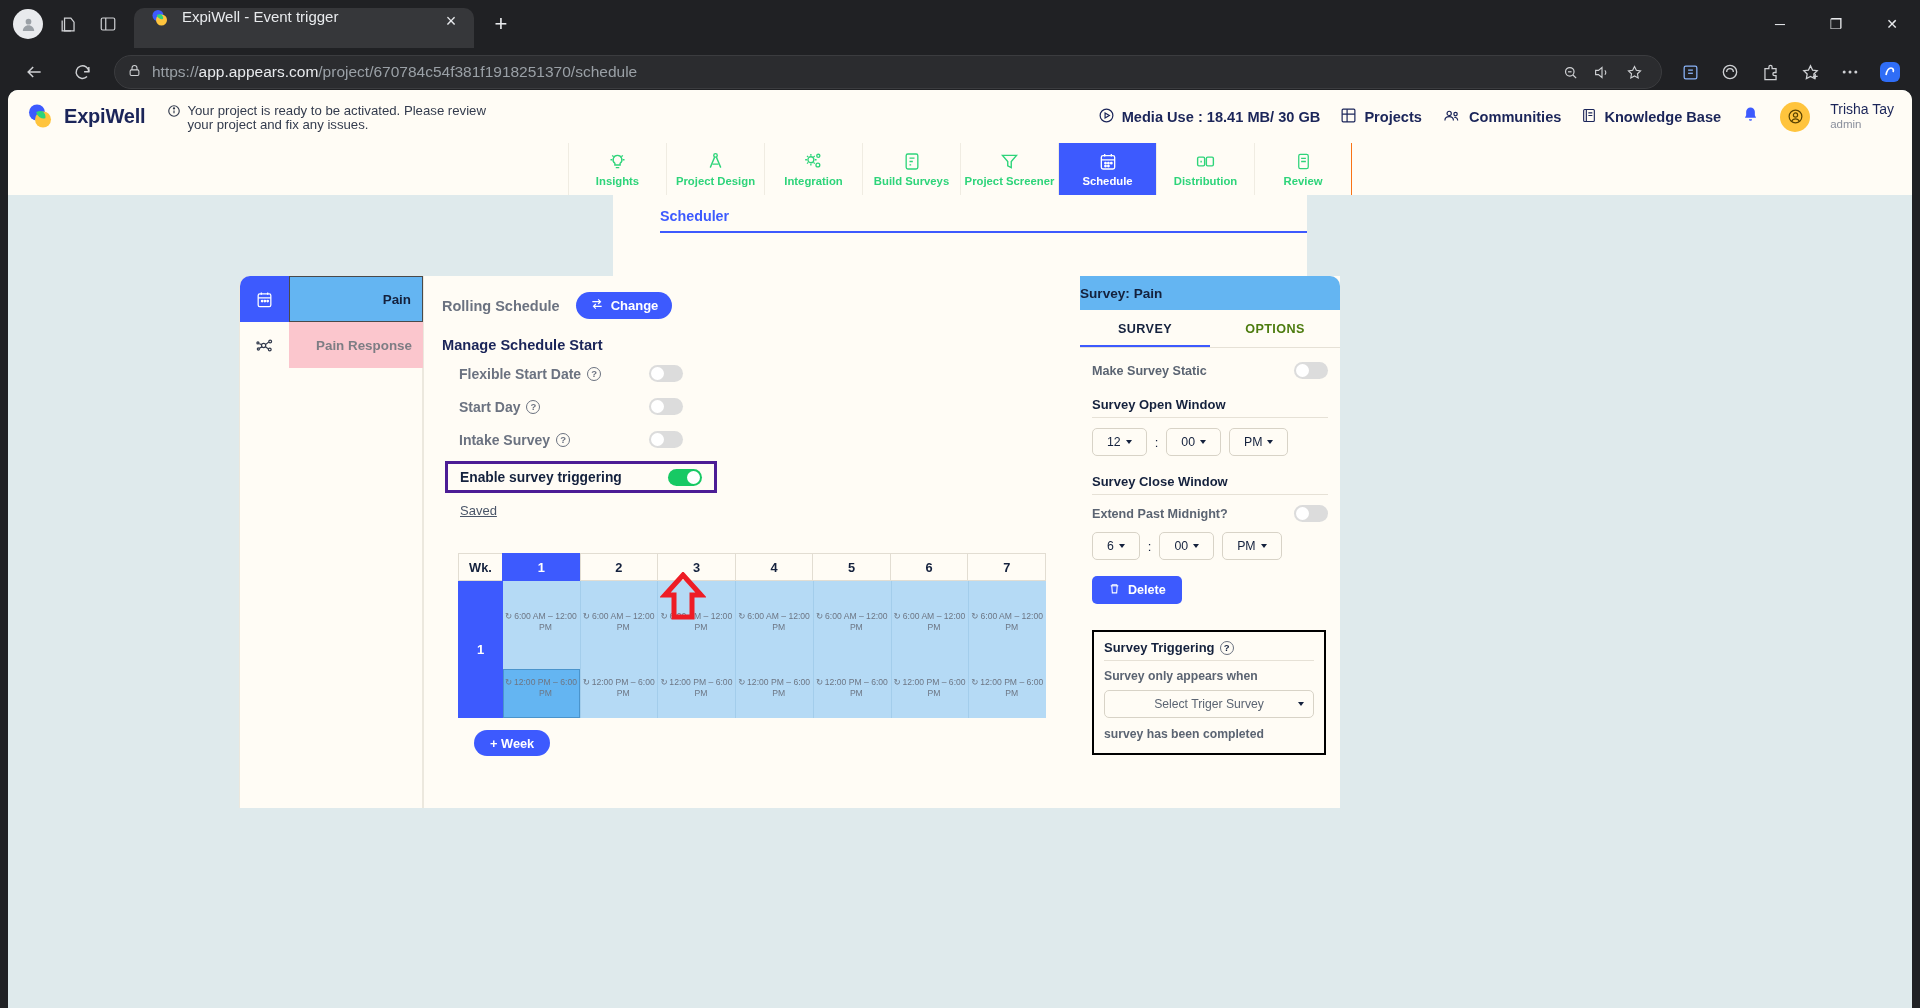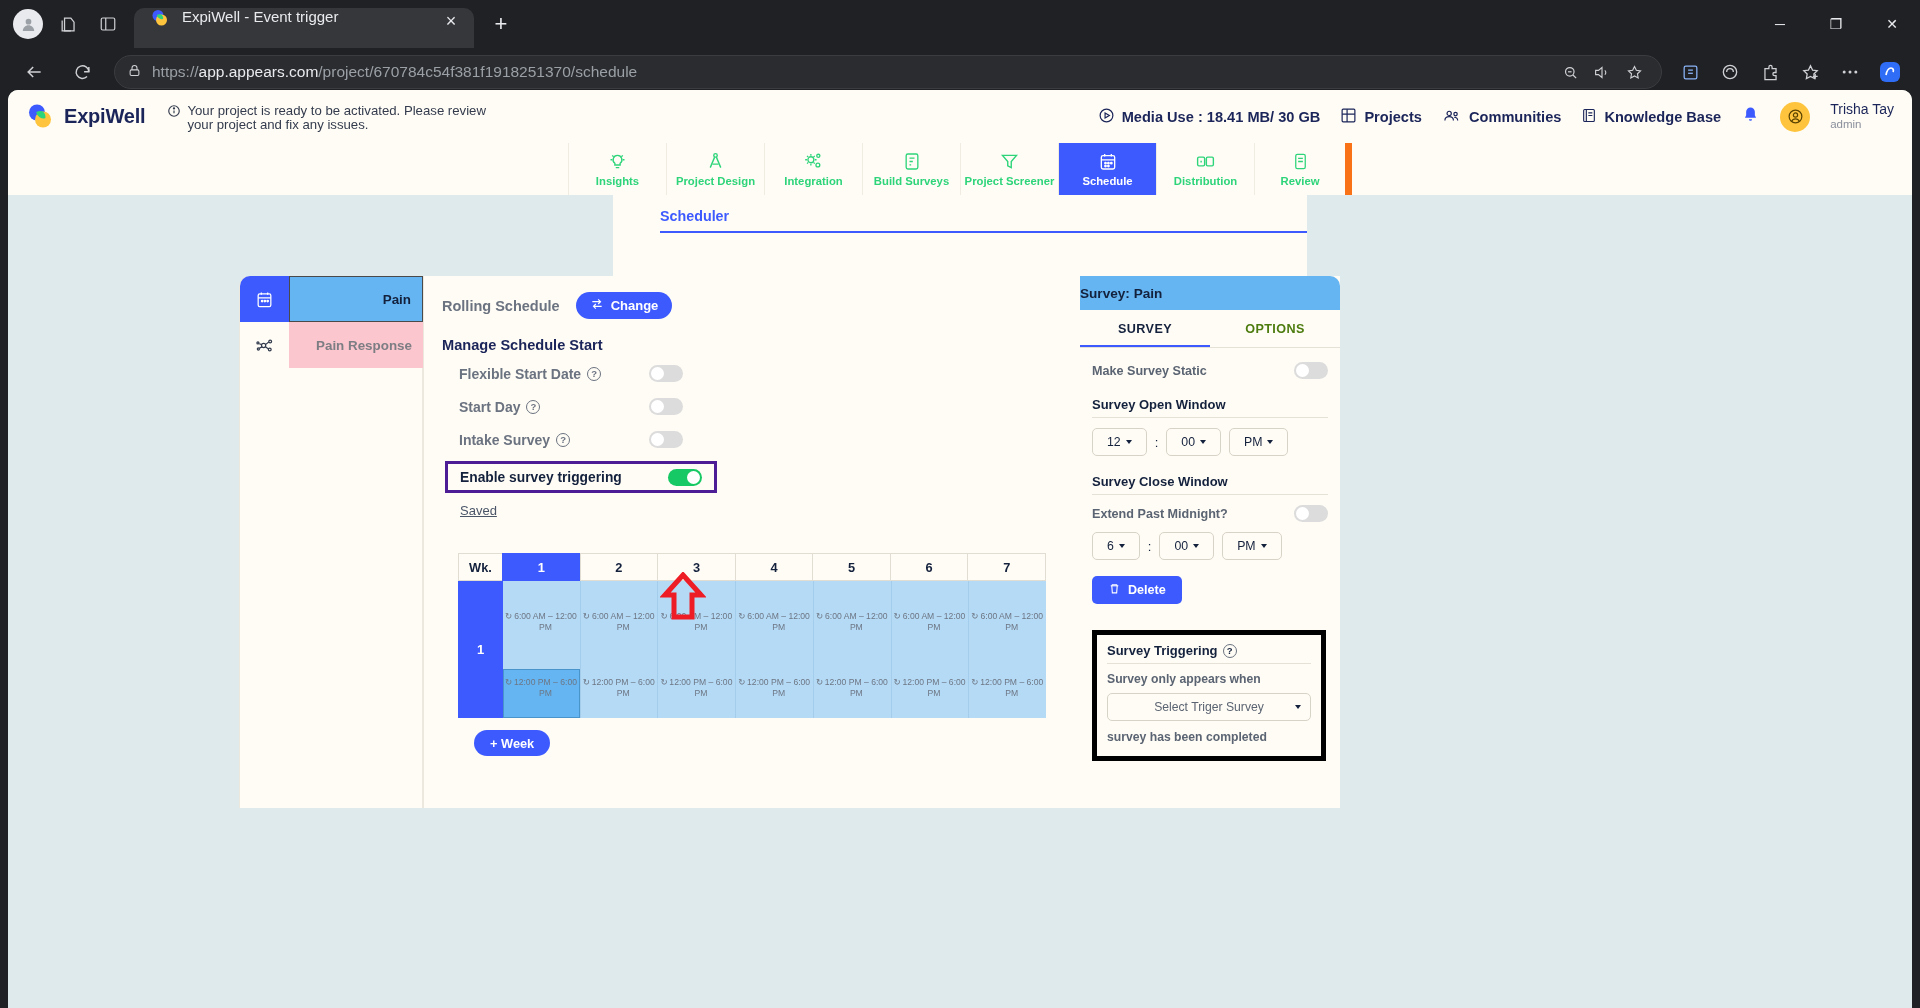--- a/index.html
+++ b/index.html
@@ -86,21 +86,21 @@
   .user-role { font-size: 11.5px; color: #8a8f9c; }
 
   
   .modnav-wrap { background: #fffcf5; display: flex; justify-content: center; }
   .modnav { display: flex; text-align: center; }
   .mod {
     width: 98px; height: 52px; display: flex; flex-direction: column; align-items: center;
     justify-content: center; gap: 3px; border-left: 1px solid #f0ece2;
     color: #2ed47a; font-size: 11.3px; font-weight: bold;
   }
-  .mod:last-child { border-right: 7px solid #f97316; }
+  .mod:last-child { border-right: 1px solid #f97316; }
   .mod.active { background: #3d5afe; color: #fff; }
   .mod svg { display: block; }
 
   
   .subtab-card {
     width: 694px; margin: 0 auto; background: #fffcf5; border-radius: 0 0 14px 14px;
     display: flex; gap: 54px; padding: 13px 0 14px 47px; flex-direction: column;
   }
   .subtab { font-size: 14.3px; color: #6b7280; font-weight: 500; padding-bottom: 7px; }
   .subtab.active { color: #3d5afe; font-weight: bold; border-bottom: 2.5px solid #3d5afe; }
@@ -214,21 +214,21 @@
     font-size: 12.3px; color: #14213d; padding: 0 14px;
   }
   .caret { border-left: 3.5px solid transparent; border-right: 3.5px solid transparent;
     border-top: 4.5px solid #14213d; }
   .colon { font-size: 13px; color: #14213d; }
   .delete-btn {
     margin-top: 16px; background: #3d5afe; color: #fff; border: none; border-radius: 5px;
     height: 28px; padding: 0 16px; font-size: 12.6px; font-weight: bold; display: flex;
     align-items: center; gap: 7px; font-family: inherit;
   }
-  .trigger-box { border: 5px solid #000000; margin: 26px 2px 0 0; padding: 8px 10px 12px; }
+  .trigger-box { border: 2px solid #000000; margin: 26px 2px 0 0; padding: 8px 10px 12px; }
   .trig-title { font-size: 13px; font-weight: bold; color: #14213d; display: flex;
     align-items: center; gap: 5px; }
   .trig-rule { border-bottom: 1px solid #e6e1d6; margin: 5px 0 8px; }
   .trig-text { font-size: 12.2px; color: #5b6472; font-weight: bold; }
   .trig-select {
     margin: 7px 0 9px; height: 28px; border: 1px solid #d8d3c7; border-radius: 5px;
     display: flex; align-items: center; justify-content: center; position: relative;
     font-size: 12.2px; color: #5b6472; background: #fffcf5;
   }
   .trig-select .caret { position: absolute; right: 9px; }

